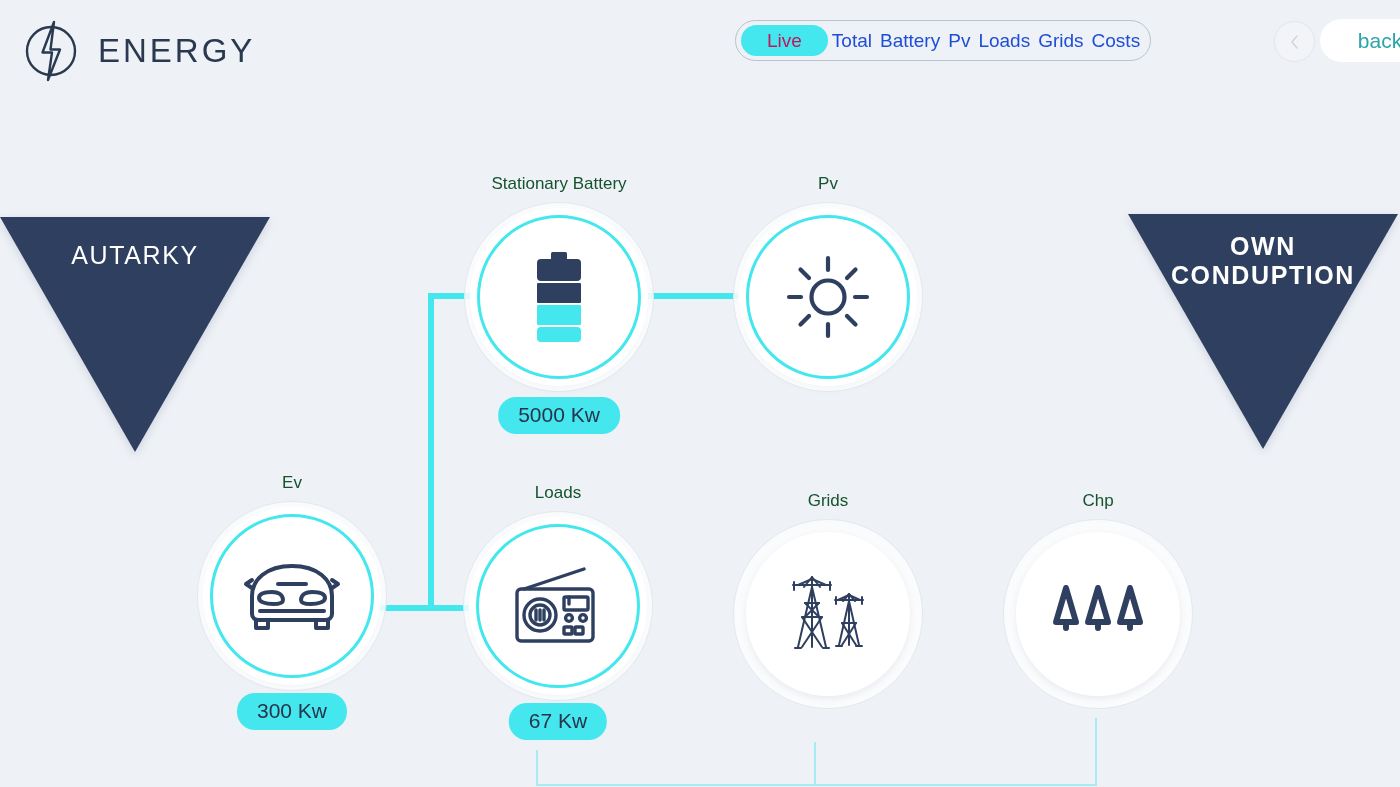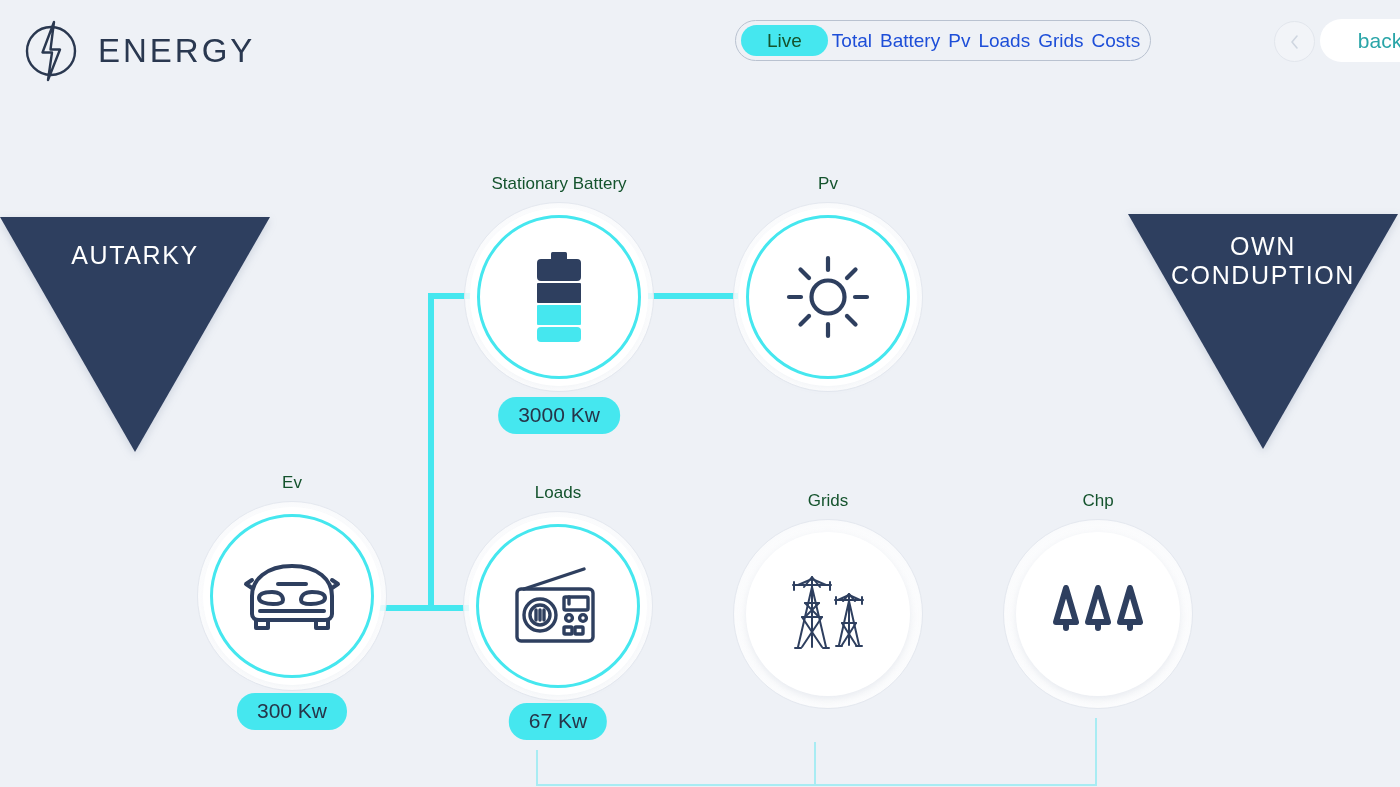--- a/index.html
+++ b/index.html
@@ -56,21 +56,21 @@
     color: #1d4ed8;
     padding: 0 4px;
     height: 31px;
     line-height: 31px;
     border-radius: 16px;
     white-space: nowrap;
     cursor: pointer;
   }
   .nav-item.active {
     background: #45e7ef;
-    color: #14532d;
+    color: #be185d;
     padding: 0 26px;
   }
 
   #back-circle {
     position: absolute;
     left: 1274px; top: 21px;
     width: 39px; height: 39px;
     border-radius: 50%;
     border: 1.5px solid #e2e6ed;
     background: #f2f4f8;
@@ -117,21 +117,21 @@
     font-size: 25px;
     letter-spacing: 1.6px;
     line-height: 29px;
     font-weight: 400;
   }
   .kpi-value {
     top: 82px;
     font-size: 45px;
     font-weight: 400;
   }
-  #tri-right .kpi-title { top: 18px; }
+  #tri-right .kpi-title { top: 18px; font-weight: bold; }
   #tri-right .kpi-value { top: 86px; }
 
   
   .wire {
     position: absolute;
     background: #45e7ef;
   }
   .wire-faint {
     position: absolute;
     background: #a8ecf3;
@@ -266,21 +266,21 @@
     <span>
       <svg width="72" height="90" viewBox="0 0 72 90">
         <rect x="28" y="0" width="16" height="8" rx="1.5" fill="#2e3f5f"></rect>
         <rect x="14" y="7" width="44" height="22" rx="4" fill="#2e3f5f"></rect>
         <rect x="14" y="31" width="44" height="20" rx="1" fill="#2e3f5f"></rect>
         <rect x="14" y="53" width="44" height="20" rx="1" fill="#45e7ef"></rect>
         <rect x="14" y="75" width="44" height="15" rx="4" fill="#45e7ef"></rect>
       </svg>
     </span>
   </div>
-  <div class="pill">3000 Kw</div>
+  <div class="pill">5000 Kw</div>
 </div>
 
 <div class="node active" id="node-pv">
   <div class="halo"></div>
   <div class="label">Pv</div>
   <div class="disc">
     <span>
       <svg width="84" height="84" viewBox="0 0 84 84">
         <g stroke="#2e3f5f" stroke-width="4.2" stroke-linecap="round" fill="none">
           <circle cx="42" cy="42" r="16.5"></circle>

